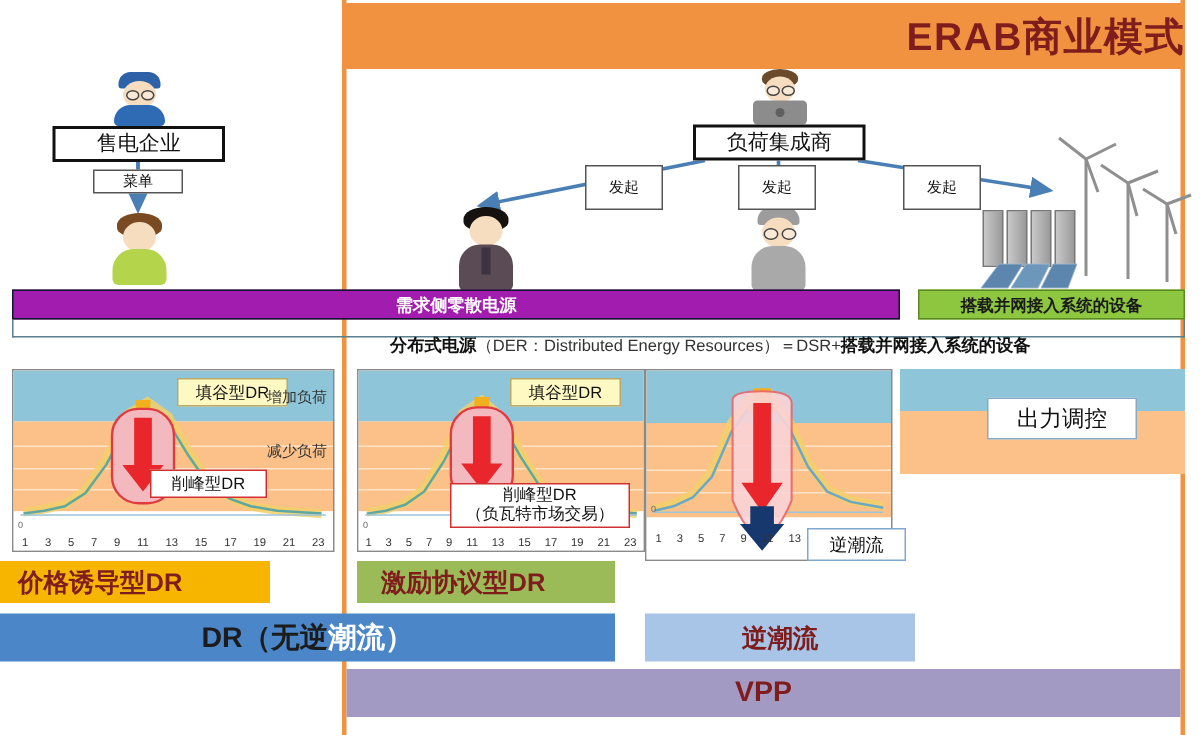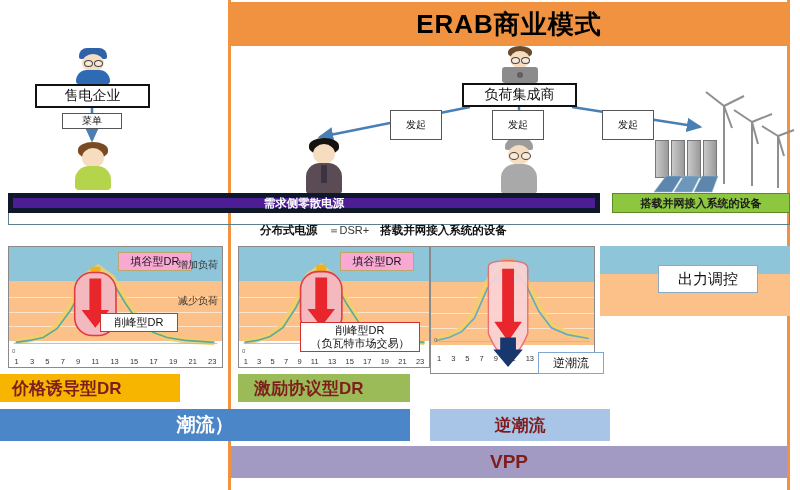--- a/index.html
+++ b/index.html
@@ -4,22 +4,22 @@
 <style>
   html,body{margin:0;padding:0;background:#fff;}
   body{width:800px;height:490px;position:relative;overflow:hidden;
        font-family:"Liberation Sans","DejaVu Sans",sans-serif;}
   .abs{position:absolute;box-sizing:border-box;}
 
   
   #orange-frame{left:228px;top:0;width:562px;height:490px;
       border-left:3px solid #f0923f;border-right:3px solid #f0923f;}
   #title-bar{left:228px;top:2px;width:562px;height:44px;background:#f0923f;}
-  #title-bar span{display:block;text-align:center;line-height:44px;
-      font-size:26px;font-weight:bold;color:#000000;letter-spacing:1px;}
+  #title-bar span{display:block;text-align:right;line-height:44px;
+      font-size:26px;font-weight:bold;color:#7f1d1d;letter-spacing:1px;}
 
   
   .wbox{background:#fff;border:2px solid #111;display:flex;align-items:center;
         justify-content:center;font-size:14px;color:#111;}
   .tbox{background:#fff;border:1px solid #555;display:flex;align-items:center;
         justify-content:center;font-size:10px;color:#111;}
 
   
   #sales-box{left:35px;top:84px;width:115px;height:24px;font-size:14px;}
   #menu-box{left:62px;top:113px;width:60px;height:16px;}
@@ -31,33 +31,33 @@
   #arrow-layer{left:0;top:0;width:800px;height:490px;pointer-events:none;}
 
   
   .person{position:absolute;}
   .p-head{position:absolute;border-radius:50%;background:#f7ddc0;}
   .p-hair{position:absolute;border-radius:50% 50% 40% 40%;}
   .p-body{position:absolute;border-radius:14px 14px 4px 4px;}
   .p-glass{position:absolute;border:1.3px solid #444;border-radius:50%;background:rgba(255,255,255,.35);}
 
   
-  #dsr-bar{left:8px;top:193px;width:592px;height:20px;background:#4c1d95;
-     border:5px solid #0f172a;color:#fff;font-size:11px;font-weight:bold;
+  #dsr-bar{left:8px;top:193px;width:592px;height:20px;background:#a21caf;
+     border:1px solid #0f172a;color:#fff;font-size:11px;font-weight:bold;
      display:flex;align-items:center;justify-content:center;gap:6px;}
   #dsr-bar .cn{font-size:11.5px;}
   #dsr-bar .en{font-size:10.5px;}
   #grid-dev-bar{left:612px;top:193px;width:178px;height:20px;background:#8dc63f;
      border:1px solid #5c8a22;color:#1a1a1a;font-size:11px;font-weight:bold;
      display:flex;align-items:center;justify-content:center;}
   #der-brace{left:8px;top:213px;width:782px;height:12px;
      border-left:1.5px solid #5b7f8c;border-right:1.5px solid #5b7f8c;
      border-bottom:1.5px solid #5b7f8c;}
   #der-text{left:260px;top:222px;width:530px;height:16px;font-size:11px;
-     color:#333;display:flex;align-items:center;white-space:nowrap;gap:11px;}
+     color:#333;display:flex;align-items:center;white-space:nowrap;}
   #der-text b{color:#111;font-size:11.5px;}
 
   
   .panel{border:1.6px solid #8a8a8a;background:#fff;overflow:hidden;}
   #panel1{left:8px;top:246px;width:215px;height:122px;}
   #panel2{left:238px;top:246px;width:192px;height:122px;}
   #panel3{left:430px;top:246px;width:165px;height:128px;}
   .band-blue{position:absolute;left:0;top:0;width:100%;height:28%;background:#8ec5d8;}
   .band-orange{position:absolute;left:0;top:28%;width:100%;height:50%;background:#fbc188;}
   .band-white{position:absolute;left:0;bottom:0;width:100%;height:22%;background:#fff;}
@@ -66,21 +66,21 @@
      display:flex;justify-content:space-around;font-size:7.5px;color:#333;}
   .zero{position:absolute;left:3px;font-size:6px;color:#666;}
 
   
   #lbl-inc{left:178px;top:258px;width:60px;height:14px;font-size:10px;color:#333;
      display:flex;align-items:flex-start;}
   #lbl-dec{left:178px;top:294px;width:60px;height:14px;font-size:10px;color:#333;
      display:flex;align-items:center;}
 
   
-  .callout{position:absolute;background:#f9a8d4;border:1.4px solid #b9a96a;
+  .callout{position:absolute;background:#fef9c3;border:1.4px solid #b9a96a;
      font-size:11px;color:#111;display:flex;align-items:center;justify-content:center;}
   .callout-red{background:#fff;border:1.4px solid #d03030;}
   .callout-blue{background:#fff;border:1.4px solid #7fa8d0;}
 
   #cb-fill1{left:118px;top:252px;width:74px;height:19px;}
   #cb-peak1{left:100px;top:313px;width:78px;height:19px;}
   #cb-fill2{left:340px;top:252px;width:74px;height:19px;}
   #cb-peak2{left:300px;top:322px;width:120px;height:30px;flex-direction:column;line-height:1.15;}
   #cb-rev3{left:538px;top:352px;width:66px;height:22px;font-size:12px;}
 
@@ -219,20 +219,21 @@
 
 <div class="abs" id="dsr-bar">
   <span class="cn">需求侧零散电源</span>
 </div>
 <div class="abs" id="grid-dev-bar">
   <span>搭载并网接入系统的设备</span>
 </div>
 <div class="abs" id="der-brace"></div>
 <div class="abs" id="der-text">
   <b>分布式电源</b>
+  <span>（DER：Distributed  Energy  Resources）</span>
   <span style="margin:0 0;">＝DSR+</span>
   <b>搭载并网接入系统的设备</b>
 </div>
 
 <div class="abs panel" id="panel1">
   <div class="band-blue"></div>
   <div class="band-orange"></div>
   <div class="band-white"></div>
   <div class="hline" style="top:42%"></div>
     <div class="hline" style="top:54%"></div>
@@ -357,20 +358,21 @@
   <span>出力调控</span>
 </div>
 
 <div class="abs bar" id="bar-price">
   <span>价格诱导型DR</span>
 </div>
 <div class="abs bar" id="bar-incent">
   <span>激励协议型DR</span>
 </div>
 <div class="abs bar" id="bar-dr">
+  <span class="l">DR（无逆</span>
   <span>潮流）</span>
 </div>
 <div class="abs bar" id="bar-rev">
   <span>逆潮流</span>
 </div>
 <div class="abs bar" id="bar-vpp">
   <span>VPP</span>
 </div>
 
 </body></html>

